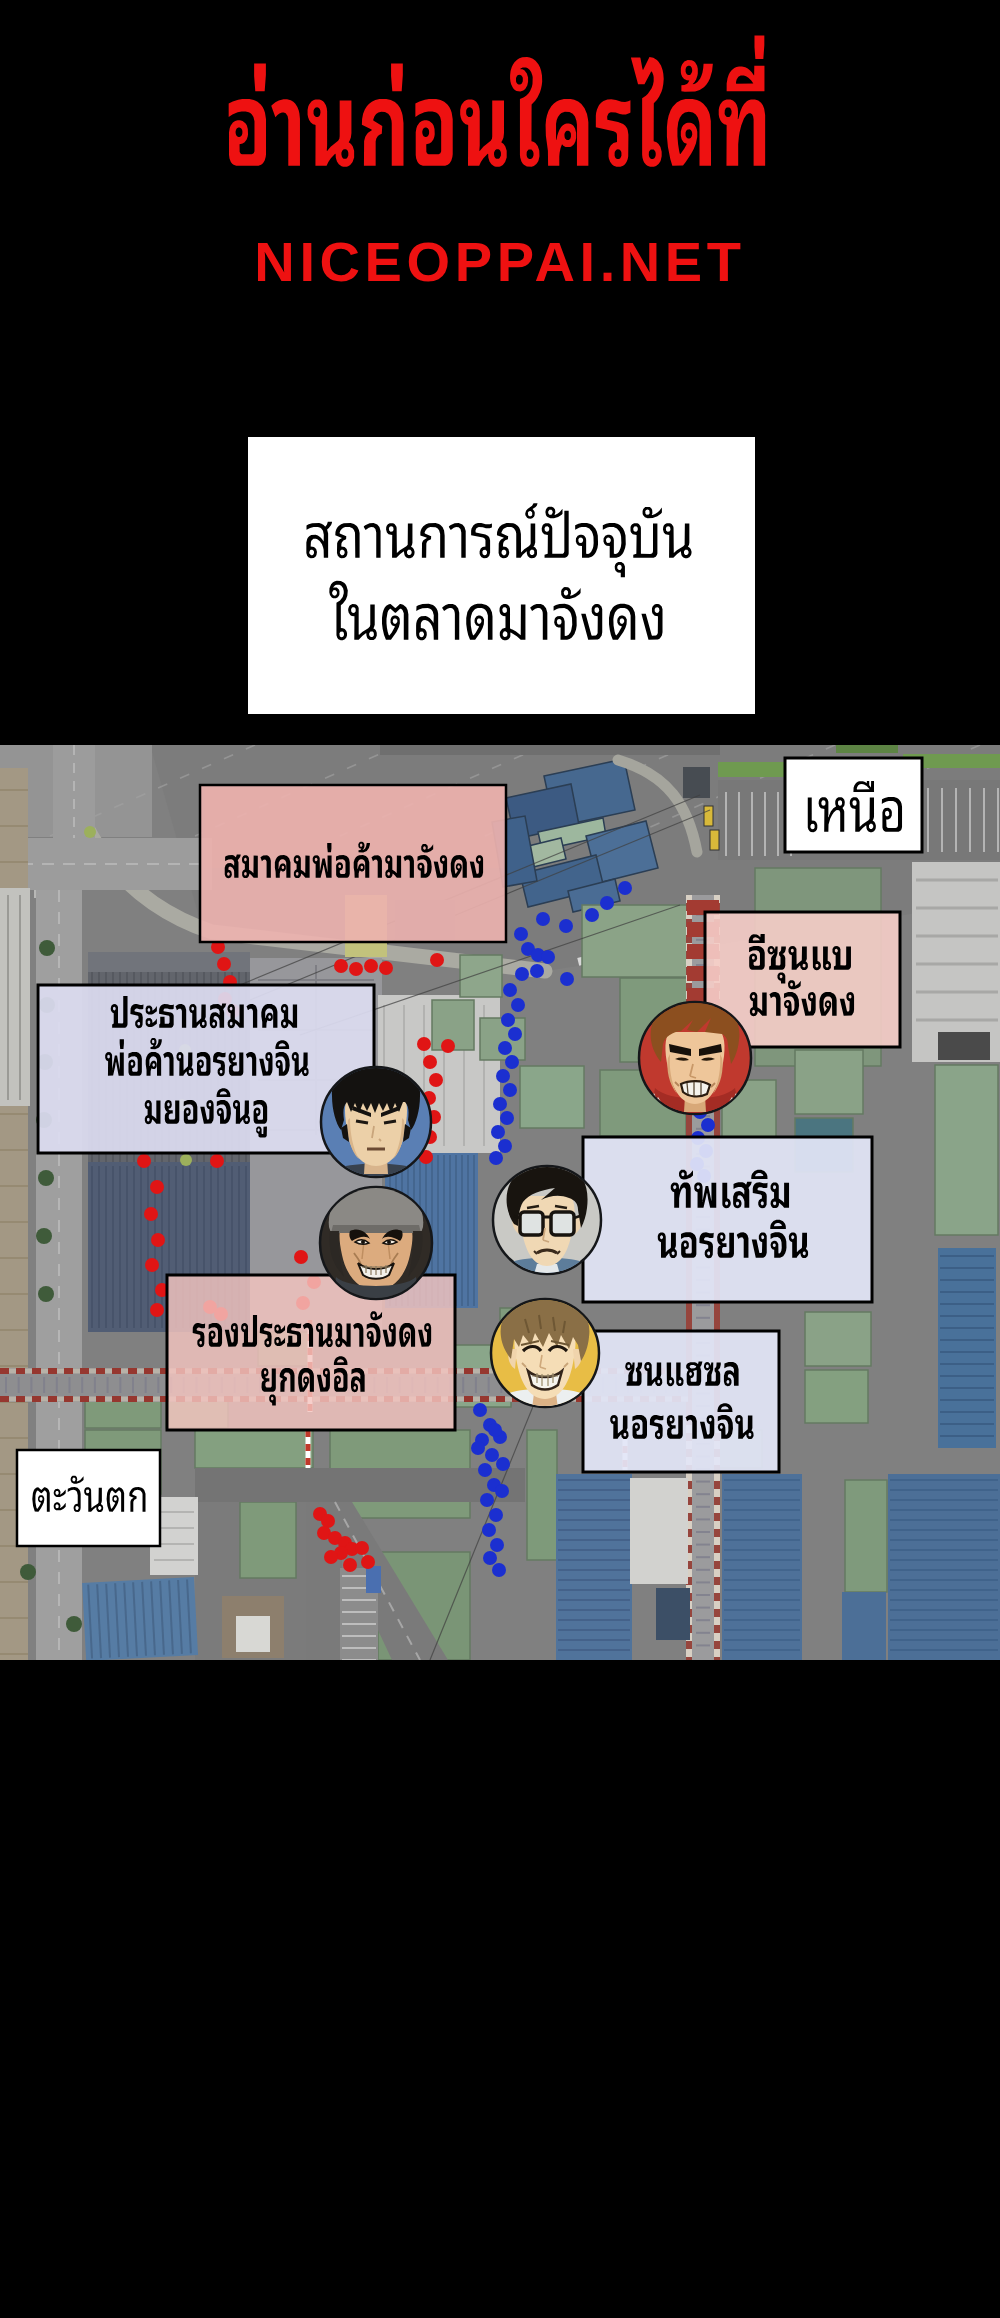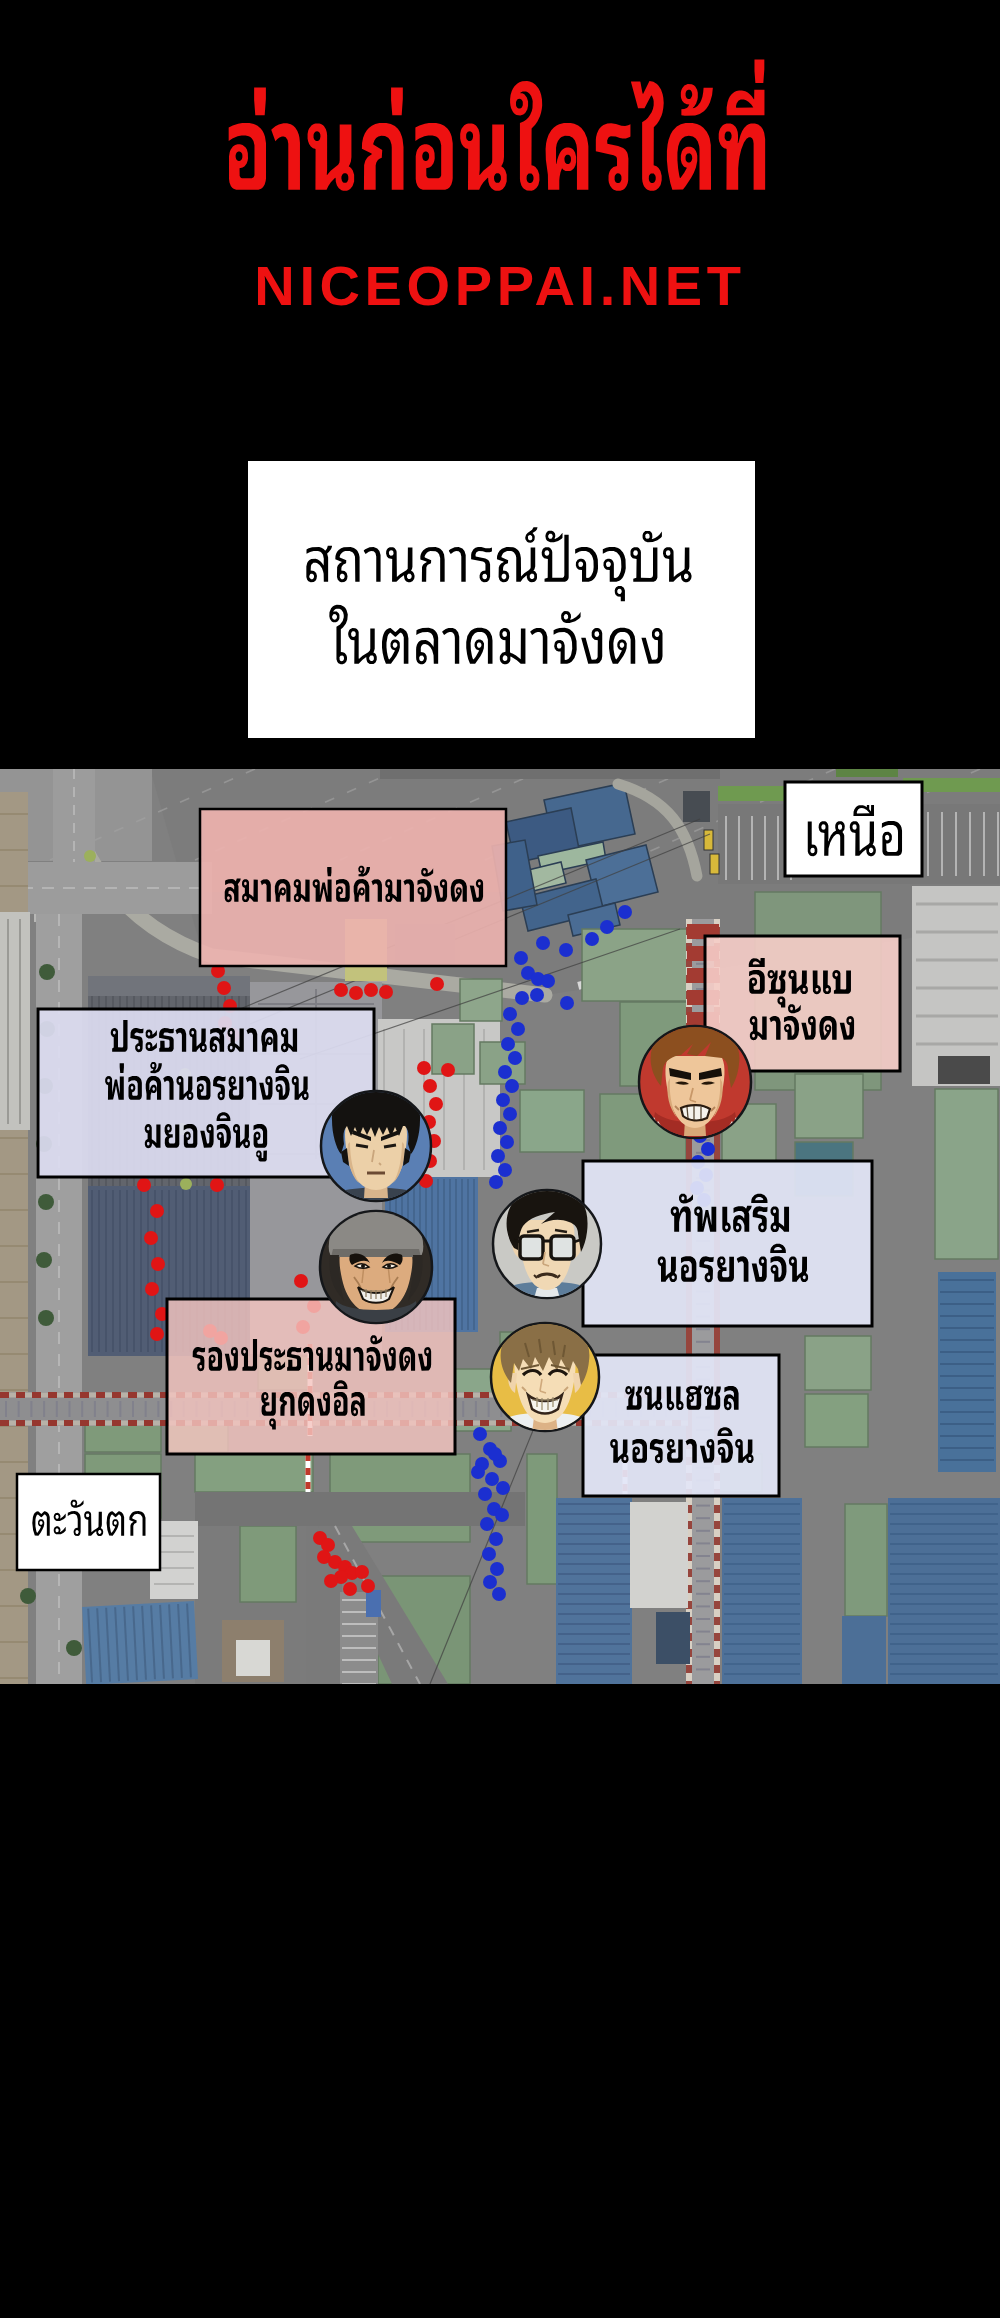--- a/index.html
+++ b/index.html
@@ -1,14 +1,14 @@
 <!DOCTYPE html>
 <html><head><meta charset="utf-8"><style>
 html,body{margin:0;padding:0;background:#000;}
-#page{position:relative;width:1000px;height:1852px;background:#84cc16;overflow:hidden;margin-top:24px;}
+#page{position:relative;width:1000px;height:1852px;background:#84cc16;overflow:hidden;}
 </style></head>
 <body>
 <div id="page">
 <svg width="1000" height="2318" viewBox="0 0 1000 2318" xmlns="http://www.w3.org/2000/svg">
 <defs>
         <clipPath id="mapclip">
           <rect x="0" y="745" width="1000" height="915"></rect>
         </clipPath>
       </defs>
 

